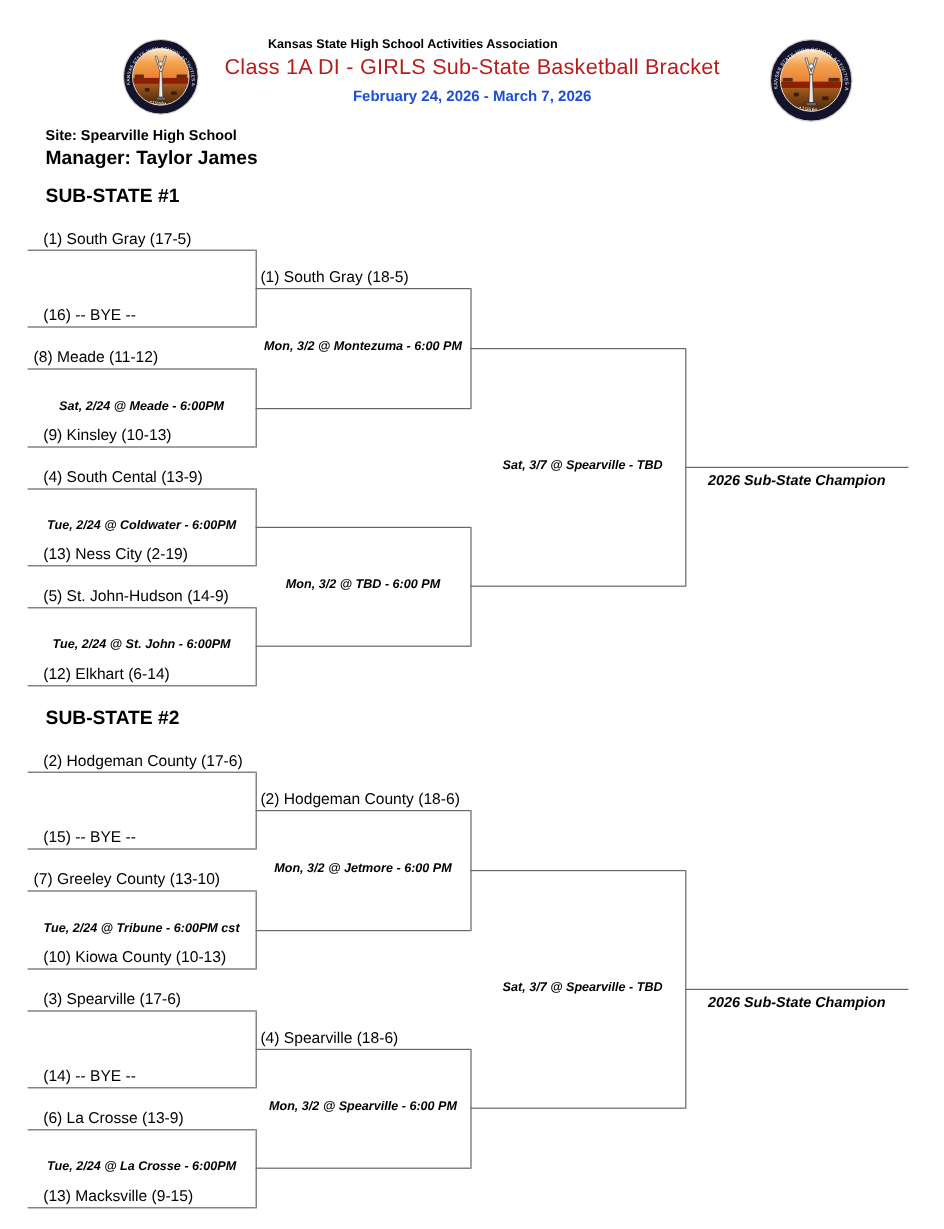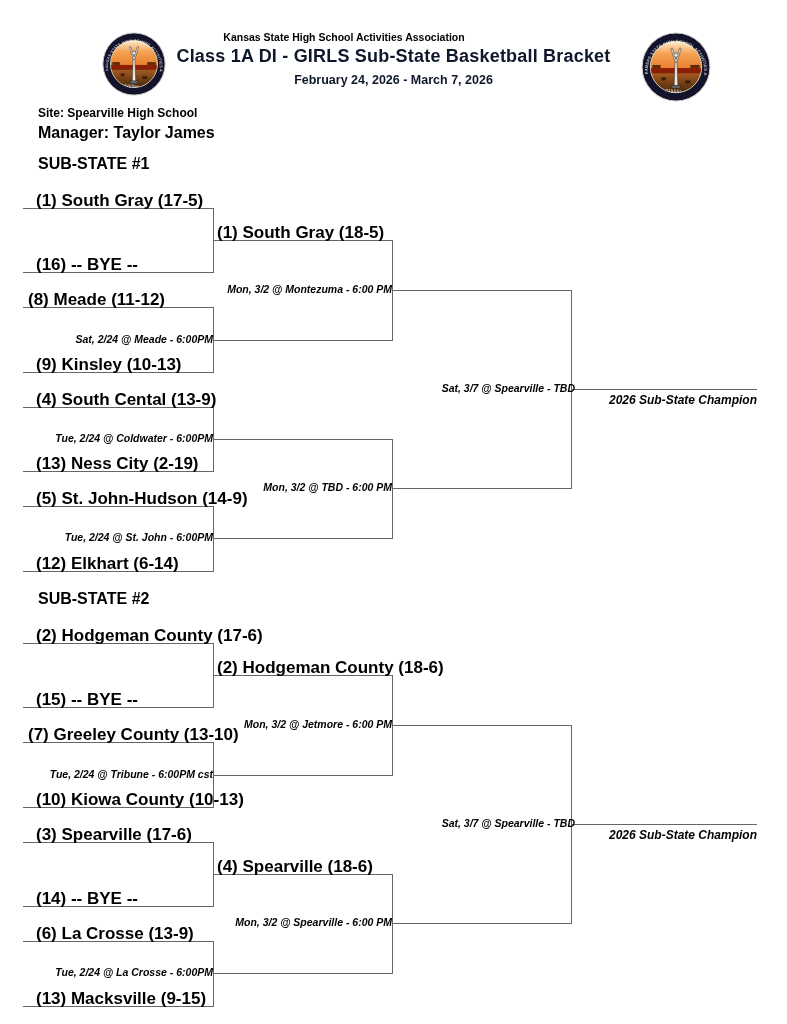--- a/index.html
+++ b/index.html
@@ -4,23 +4,23 @@
 <style>
   html,body{margin:0;padding:0}
   body{
     width:787px;height:1024px;position:relative;background:#ffffff;
     font-family:"Liberation Sans",sans-serif;color:#000;overflow:hidden;
   }
   
   .assoc{position:absolute;left:0;top:31px;width:688px;text-align:center;
          font-size:10.5px;font-weight:bold;}
   .title{position:absolute;left:0;top:46px;width:787px;text-align:center;
-         font-size:18px;font-weight:bold;color:#0f172a;letter-spacing:.2px}
+         font-size:18px;font-weight:normal;color:#b91c1c;letter-spacing:.2px}
   .dates{position:absolute;left:0;top:73px;width:787px;text-align:center;
-         font-size:12.5px;font-weight:bold;color:#0f172a}
+         font-size:12.5px;font-weight:bold;color:#1d4ed8}
   .logo{position:absolute}
   .logo-l{left:101px;top:31px;width:66px;height:66px}
   .logo-r{left:640px;top:31px;width:72px;height:72px}
   .site{position:absolute;left:38px;top:106px;font-size:12px;font-weight:bold}
   .mgr{position:absolute;left:38px;top:124px;font-size:16px;font-weight:bold}
 
   
   .bracket{position:absolute;left:0;width:787px;height:440px}
   .b1{top:151px}
   .b2{top:586px}
@@ -45,42 +45,42 @@
   .sf2o{left:392px;top:337px;width:179px}
   .fo{left:571px;top:238px;width:186px}
   .v1{left:213px;top:57px;height:65px}
   .v2{left:213px;top:156px;height:66px}
   .v3{left:213px;top:256px;height:65px}
   .v4{left:213px;top:355px;height:66px}
   .vs1{left:392px;top:89px;height:101px}
   .vs2{left:392px;top:288px;height:100px}
   .vf{left:571px;top:139px;height:199px}
 
-  .lab{position:absolute;font-size:17px;font-weight:bold;white-space:nowrap}
+  .lab{position:absolute;font-size:13px;font-weight:normal;white-space:nowrap}
   .t-g1t{left:36px;top:40px}
   .t-g1b{left:36px;top:104px}
   .t-g2t{left:28px;top:139px}
   .t-g2b{left:36px;top:204px}
   .t-g3t{left:36px;top:239px}
   .t-g3b{left:36px;top:303px}
   .t-g4t{left:36px;top:338px}
   .t-g4b{left:36px;top:403px}
   .t-sf1{left:217px;top:72px}
   .t-sf2{left:217px;top:271px}
 
   .note{position:absolute;font-size:10.5px;font-weight:bold;font-style:italic;
-        text-align:right;white-space:nowrap}
+        text-align:center;white-space:nowrap}
   .n-g1{left:23px;top:82px;width:190px}
   .n-g2{left:23px;top:182px;width:190px}
   .n-g3{left:23px;top:281px;width:190px}
   .n-g4{left:23px;top:380px;width:190px}
   .n-sf1{left:213px;top:132px;width:179px}
   .n-sf2{left:213px;top:330px;width:179px}
   .n-f{left:396px;top:231px;width:179px}
-  .champ{position:absolute;left:571px;top:242px;width:186px;text-align:right;
+  .champ{position:absolute;left:571px;top:242px;width:186px;text-align:center;
          font-size:12px;font-weight:bold;font-style:italic;white-space:nowrap}
 </style>
 </head>
 <body>
 
 <svg width="0" height="0" style="position:absolute" aria-hidden="true">
   <defs>
     <linearGradient id="sky" x1="0" y1="0" x2="0" y2="1">
       <stop offset="0" stop-color="#fdeccd"></stop>
       <stop offset="0.45" stop-color="#f4a352"></stop>

